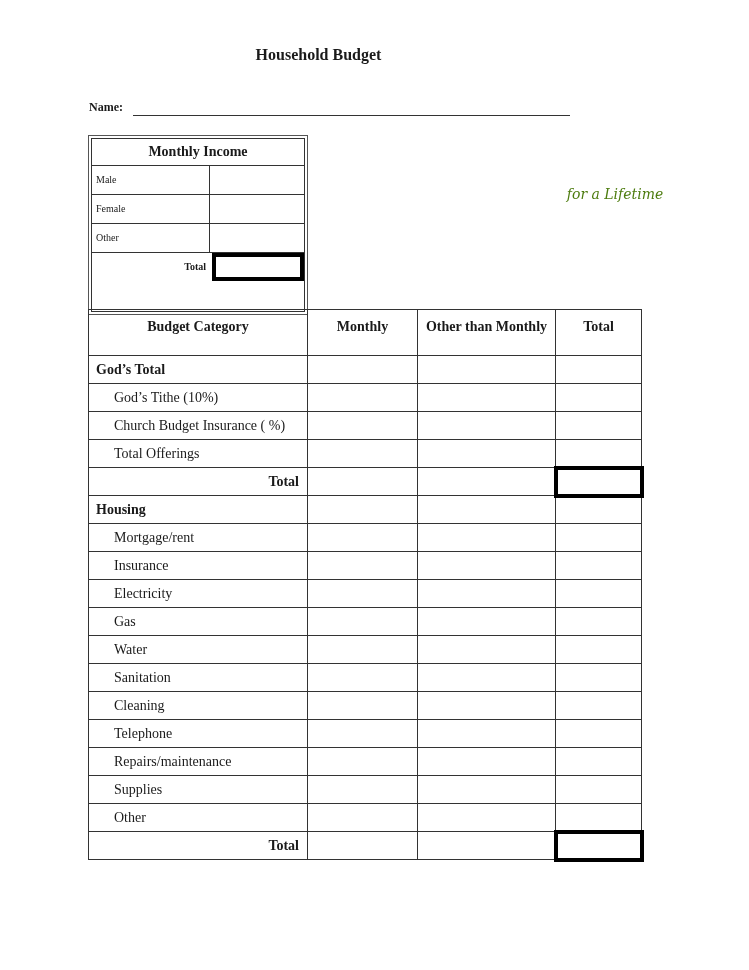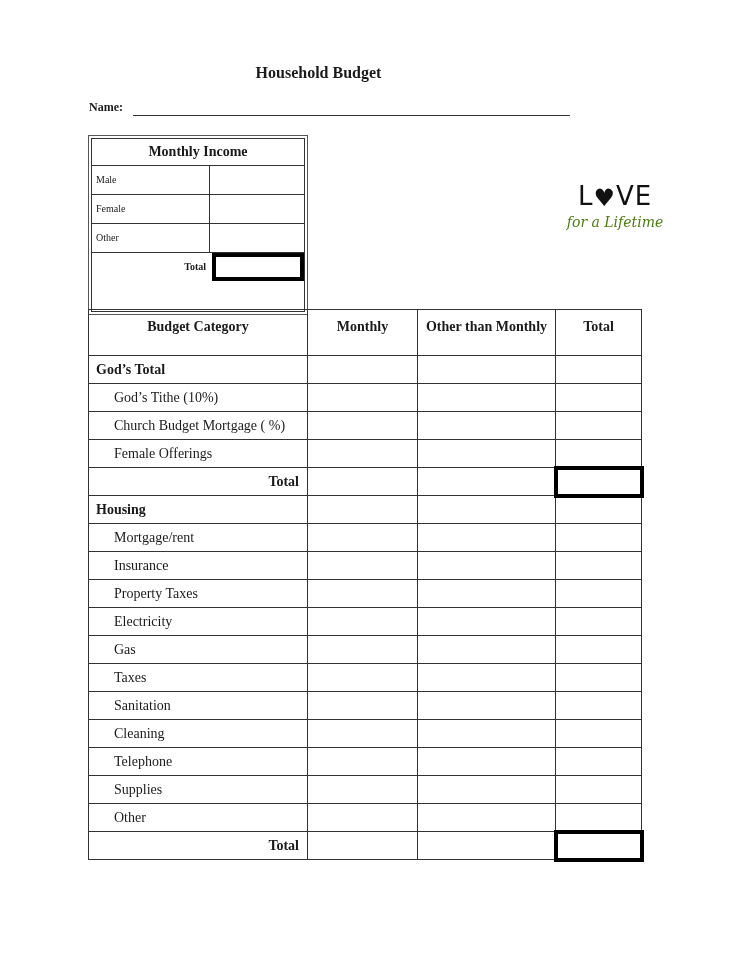--- a/index.html
+++ b/index.html
@@ -1,18 +1,18 @@
 <!DOCTYPE html>
 <html><head>
 <meta charset="utf-8">
 <style>
   html, body { margin: 0; padding: 0; background: #ffffff; }
   body { width: 749px; height: 970px; position: relative; overflow: hidden;
          font-family: "Liberation Serif", "DejaVu Serif", serif; color: #1a1a1a; }
-  .title { position: absolute; top: 64px; left: 0; width: 637px; text-align: center;
+  .title { position: absolute; top: 46px; left: 0; width: 637px; text-align: center;
            font-weight: bold; font-size: 16px; }
   .name-row { position: absolute; top: 100px; left: 89px; font-size: 12px; font-weight: bold; }
   .name-label { display: inline-block; }
   .name-line { position: absolute; left: 44px; top: 15px; width: 437px; border-bottom: 1px solid #333; }
 
   
   .income { position: absolute; left: 88px; top: 135px; width: 220px; height: 180px;
             border: 1px solid #555; padding: 2px; box-sizing: border-box; }
   .income-inner { border: 1px solid #333; width: 100%; height: 100%; box-sizing: border-box; position: relative; }
   .inc-head { height: 26px; line-height: 26px; text-align: center; font-weight: bold; font-size: 14px;
@@ -67,21 +67,20 @@
       <div class="inc-val"></div>
     </div>
     <div class="inc-row inc-total">
       <div class="inc-label">Total</div>
       <div class="inc-val"></div>
     </div>
   </div>
 </div>
 
 <div class="logo">
-  <div class="logo-love"><span>L</span><span class="heart">♥</span><span>VE</span></div>
   <div class="logo-sub">for a Lifetime</div>
 </div>
 
 <table class="budget">
   <tbody>
       <tr>
     <th class="c1">Budget Category</th>
     <th class="c2">Monthly</th>
     <th class="c3">Other than Monthly</th>
     <th class="c4">Total</th>
@@ -94,27 +93,27 @@
         <td></td>
         <td></td>
       </tr>
       <tr>
         <td class="item">God’s Tithe (10%)</td>
         <td></td>
         <td></td>
         <td></td>
       </tr>
       <tr>
-        <td class="item">Church Budget Mortgage (    %)</td>
-        <td></td>
-        <td></td>
-        <td></td>
-      </tr>
-      <tr>
-        <td class="item">Female Offerings</td>
+        <td class="item">Church Budget Insurance (    %)</td>
+        <td></td>
+        <td></td>
+        <td></td>
+      </tr>
+      <tr>
+        <td class="item">Total Offerings</td>
         <td></td>
         <td></td>
         <td></td>
       </tr>
       <tr>
         <td class="tot-label">Total</td>
         <td></td>
         <td></td>
         <td class="tot-box"></td>
       </tr>
@@ -130,57 +129,57 @@
         <td></td>
         <td></td>
       </tr>
       <tr>
         <td class="item">Insurance</td>
         <td></td>
         <td></td>
         <td></td>
       </tr>
       <tr>
-        <td class="item">Property Taxes</td>
-        <td></td>
-        <td></td>
-        <td></td>
-      </tr>
-      <tr>
         <td class="item">Electricity</td>
         <td></td>
         <td></td>
         <td></td>
       </tr>
       <tr>
         <td class="item">Gas</td>
         <td></td>
         <td></td>
         <td></td>
       </tr>
       <tr>
-        <td class="item">Taxes</td>
+        <td class="item">Water</td>
         <td></td>
         <td></td>
         <td></td>
       </tr>
       <tr>
         <td class="item">Sanitation</td>
         <td></td>
         <td></td>
         <td></td>
       </tr>
       <tr>
         <td class="item">Cleaning</td>
         <td></td>
         <td></td>
         <td></td>
       </tr>
       <tr>
         <td class="item">Telephone</td>
+        <td></td>
+        <td></td>
+        <td></td>
+      </tr>
+      <tr>
+        <td class="item">Repairs/maintenance</td>
         <td></td>
         <td></td>
         <td></td>
       </tr>
       <tr>
         <td class="item">Supplies</td>
         <td></td>
         <td></td>
         <td></td>
       </tr>

